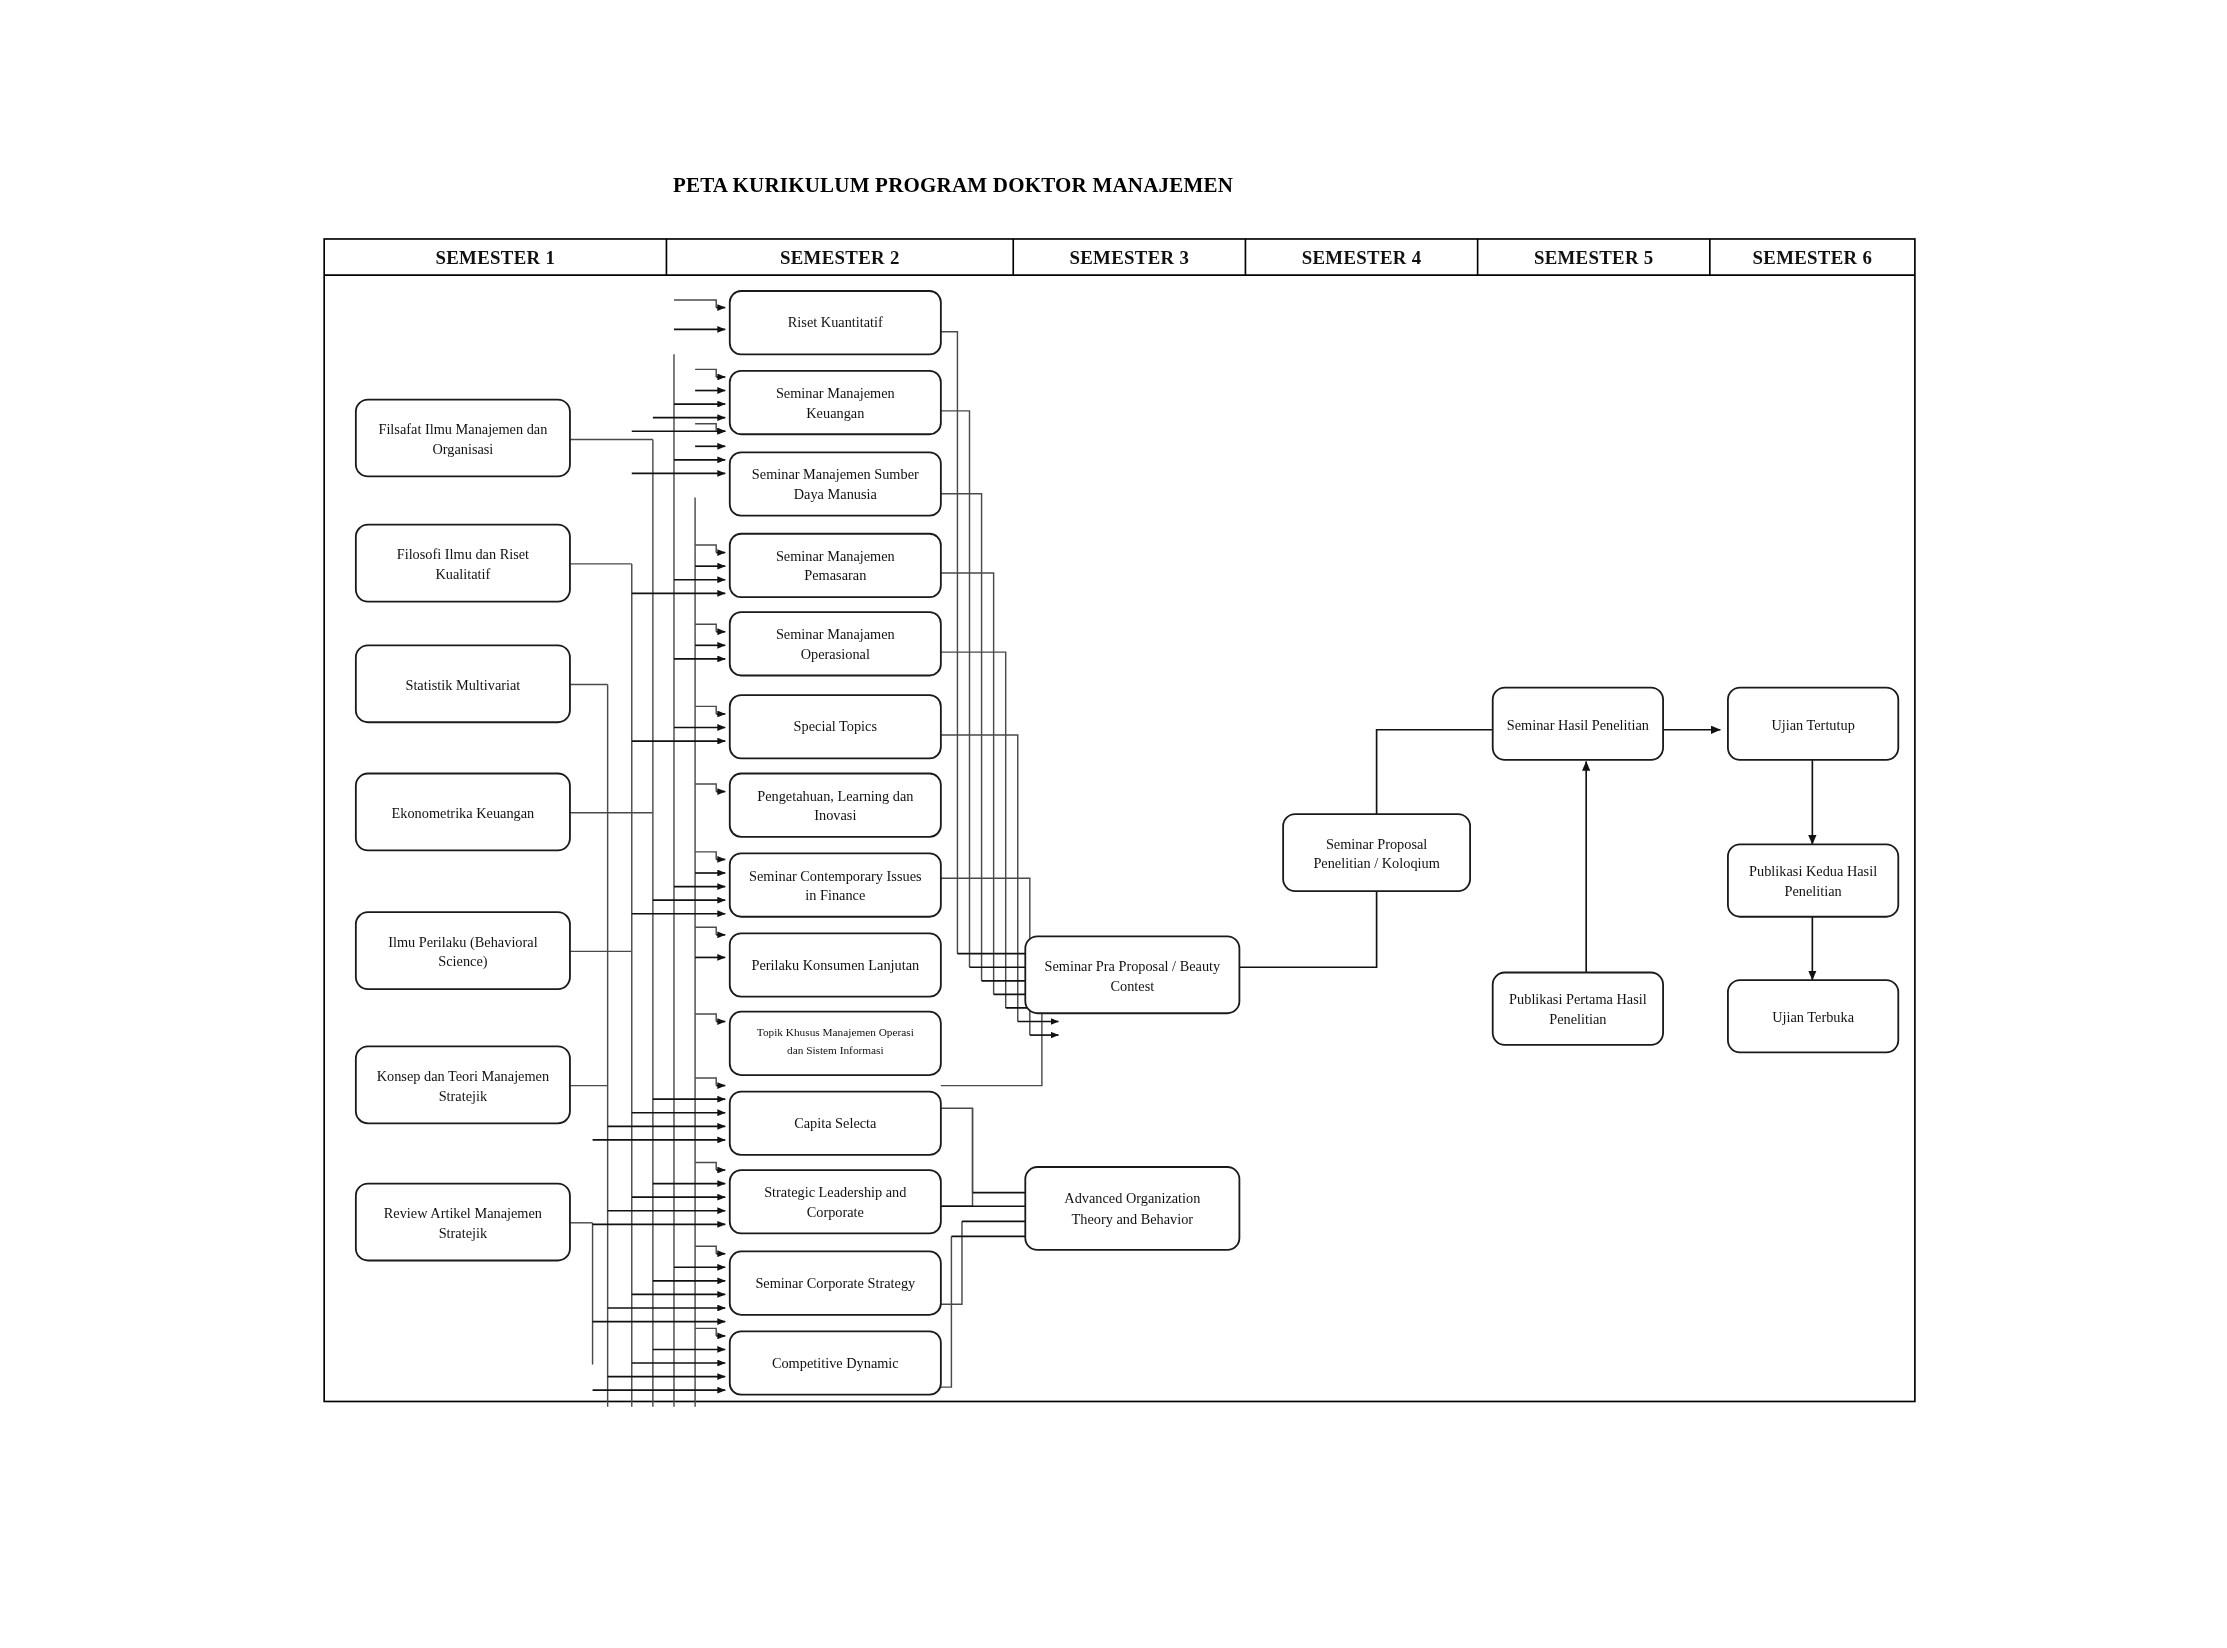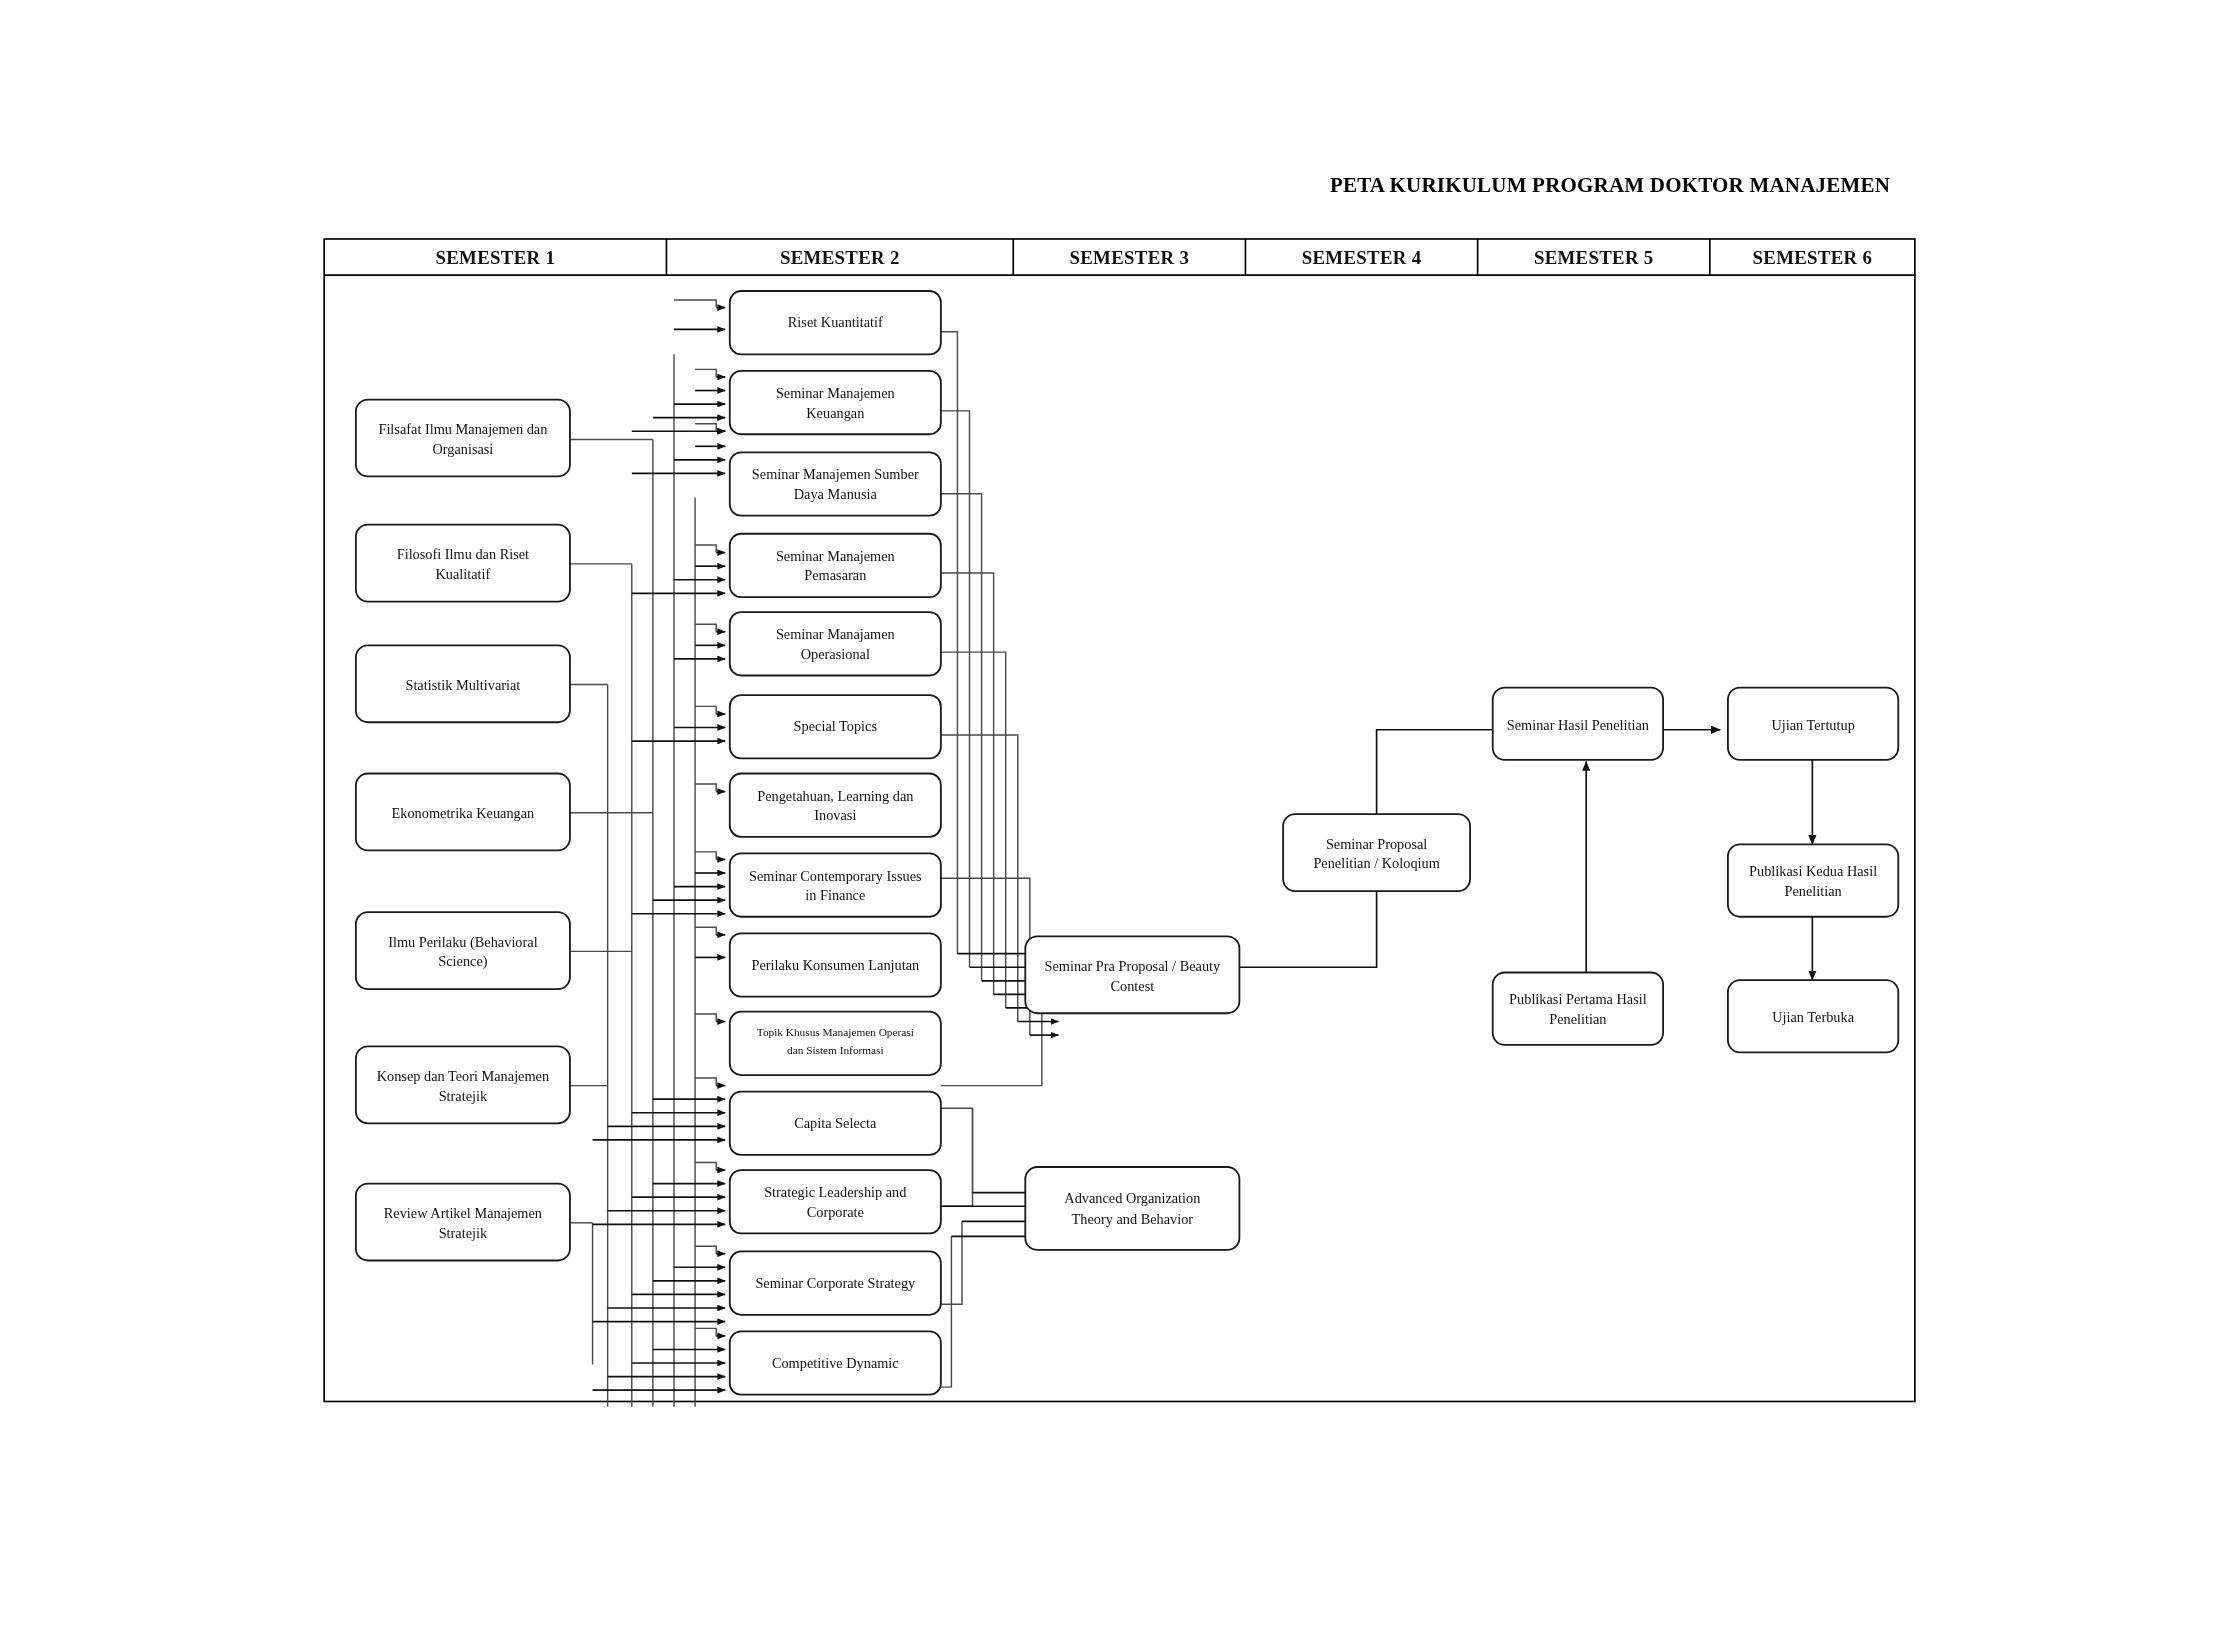--- a/index.html
+++ b/index.html
@@ -7,22 +7,22 @@
     width:2227px;height:1648px;
     font-family:"Liberation Serif","DejaVu Serif",serif;
     color:#000000;
     position:relative;
     overflow:hidden;
   }
   #stage{position:absolute;left:0;top:0;width:2227px;height:1648px;}
   #diagram{position:absolute;left:0;top:0;width:2227px;height:1648px;}
   .doc-title{
     position:absolute;
-    left:0;top:173px;width:1890px;
-    text-align:right;
+    left:8px;top:173px;width:1890px;
+    text-align:center;
     font-size:21px;
     font-weight:bold;
     letter-spacing:0.2px;
     font-family:"Liberation Serif","DejaVu Serif",serif;
   }
   svg text{font-family:"Liberation Serif","DejaVu Serif",serif;fill:#111111;}
   .hdr{font-size:25px;font-weight:bold;letter-spacing:.4px;}
   .nodetxt{font-size:19px;}
   .nodetxt.sm{font-size:15px;}
   .frame{fill:none;stroke:#000000;stroke-width:2.2;}

